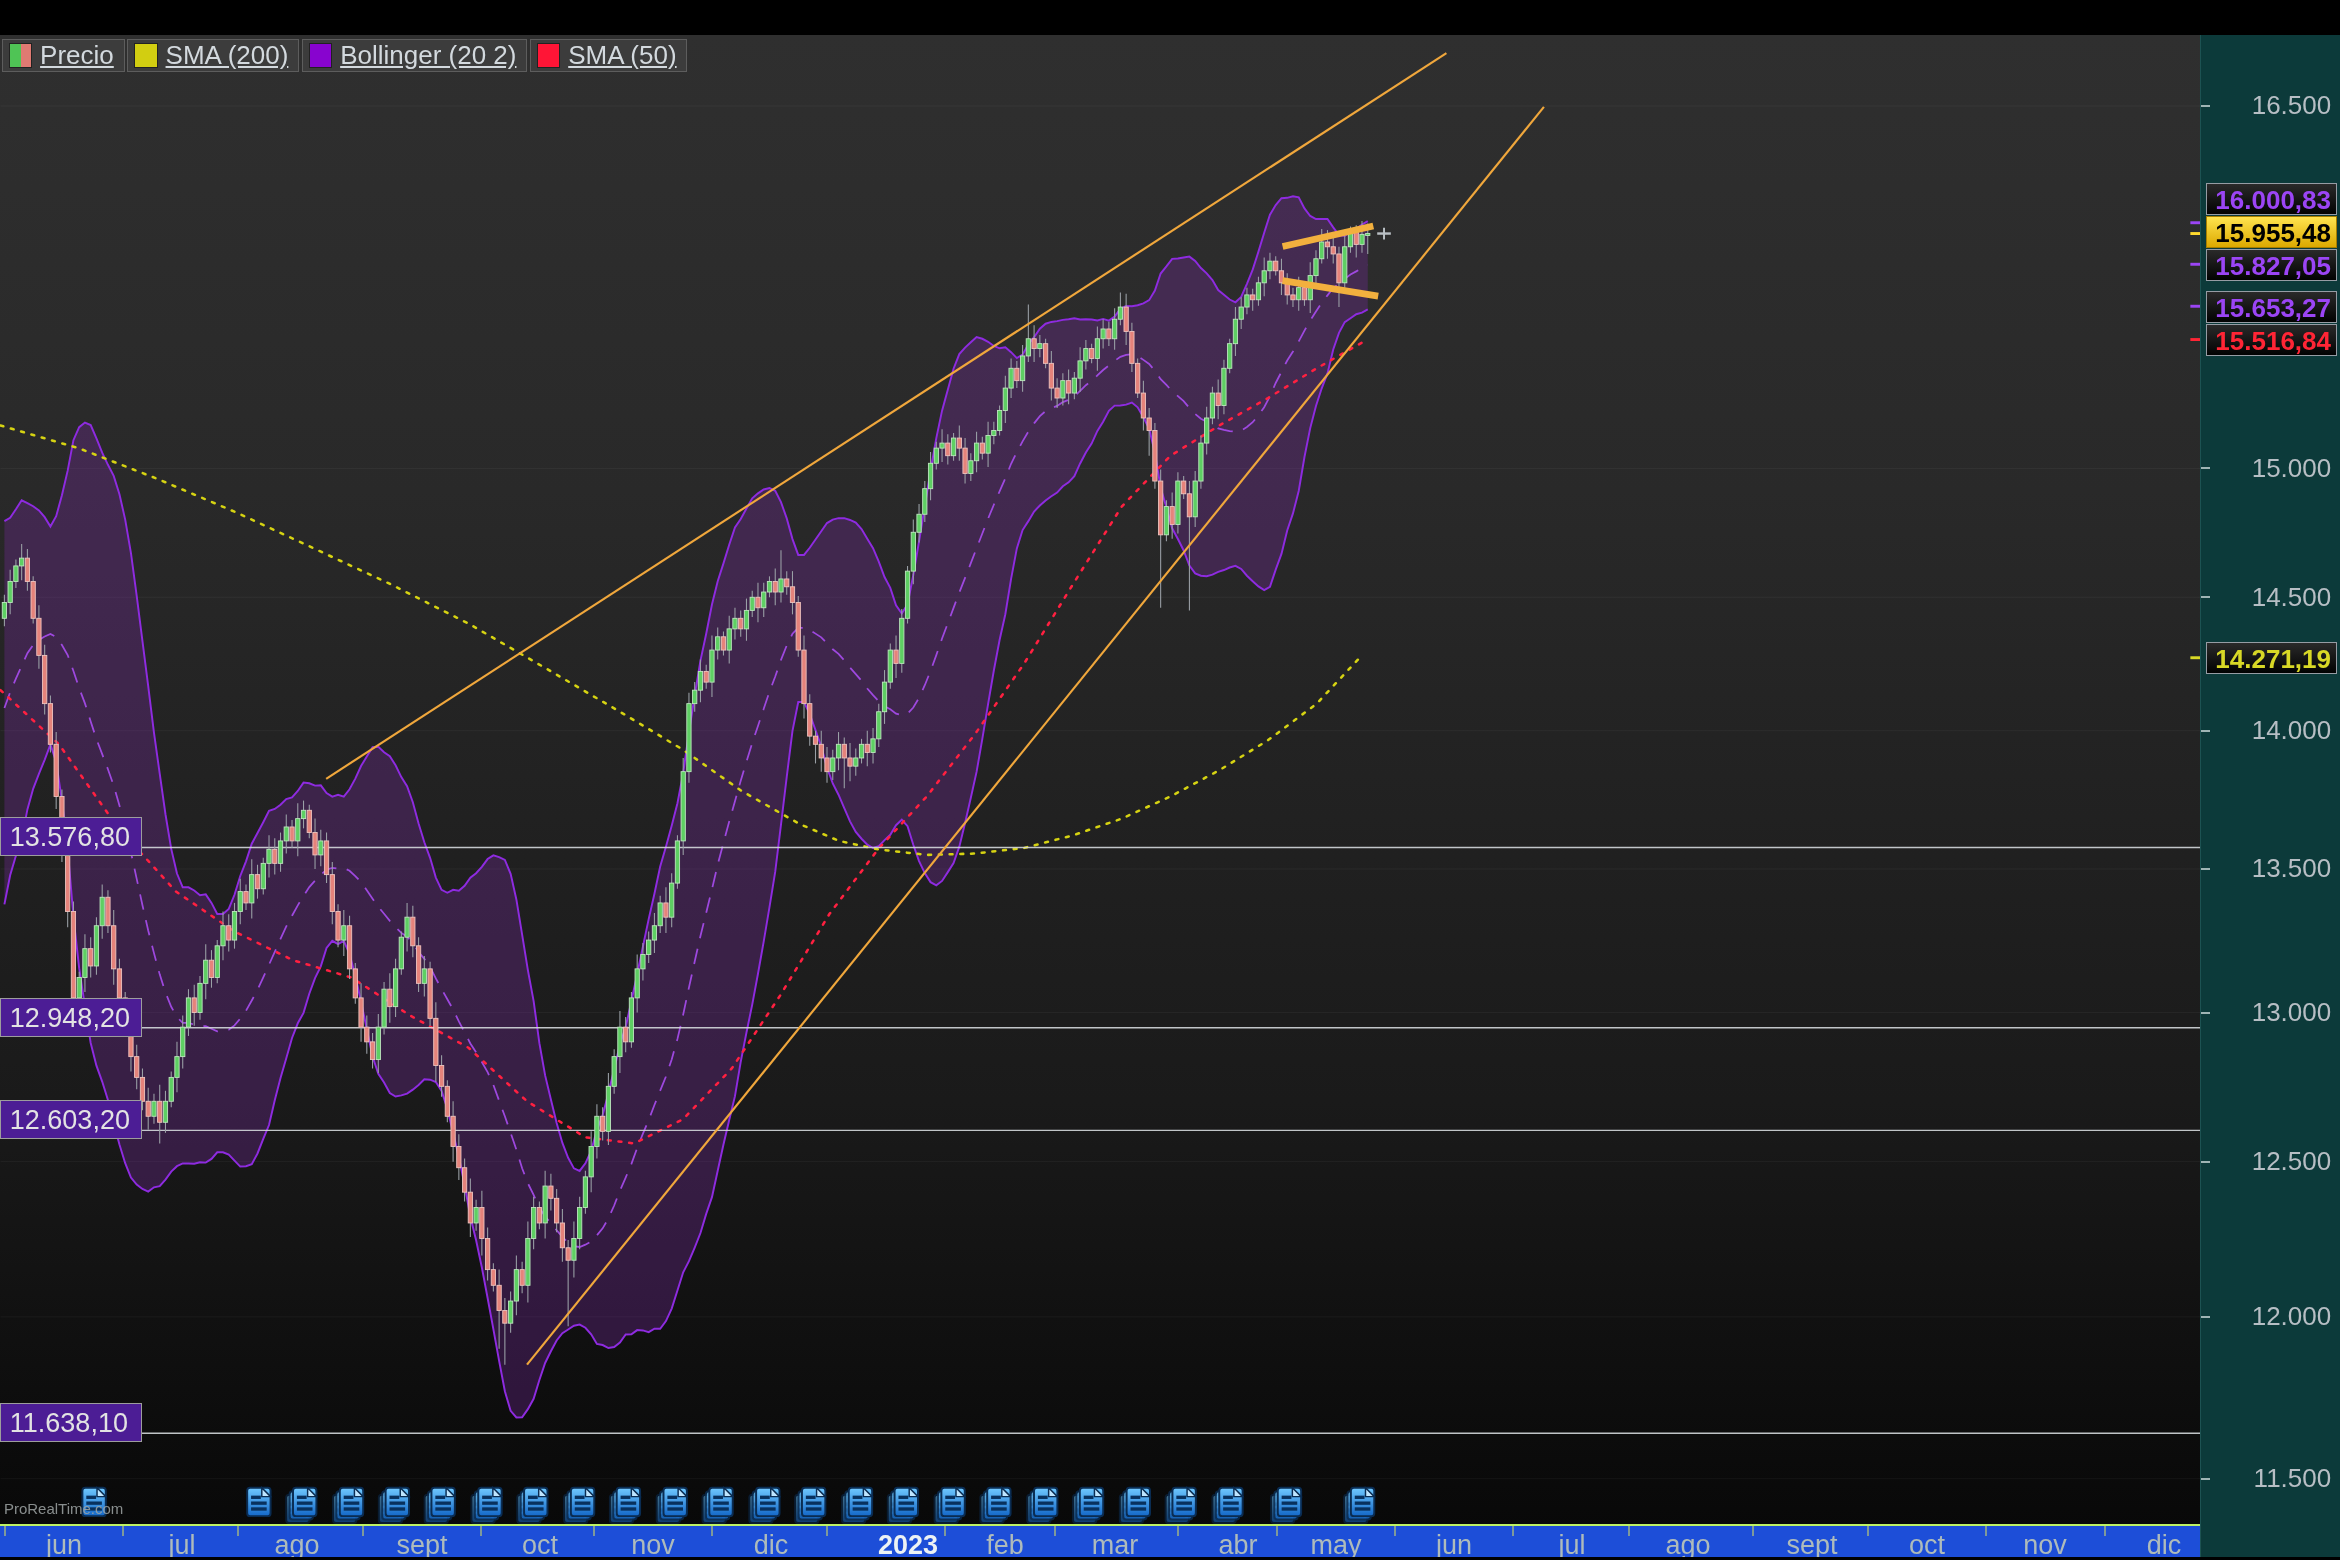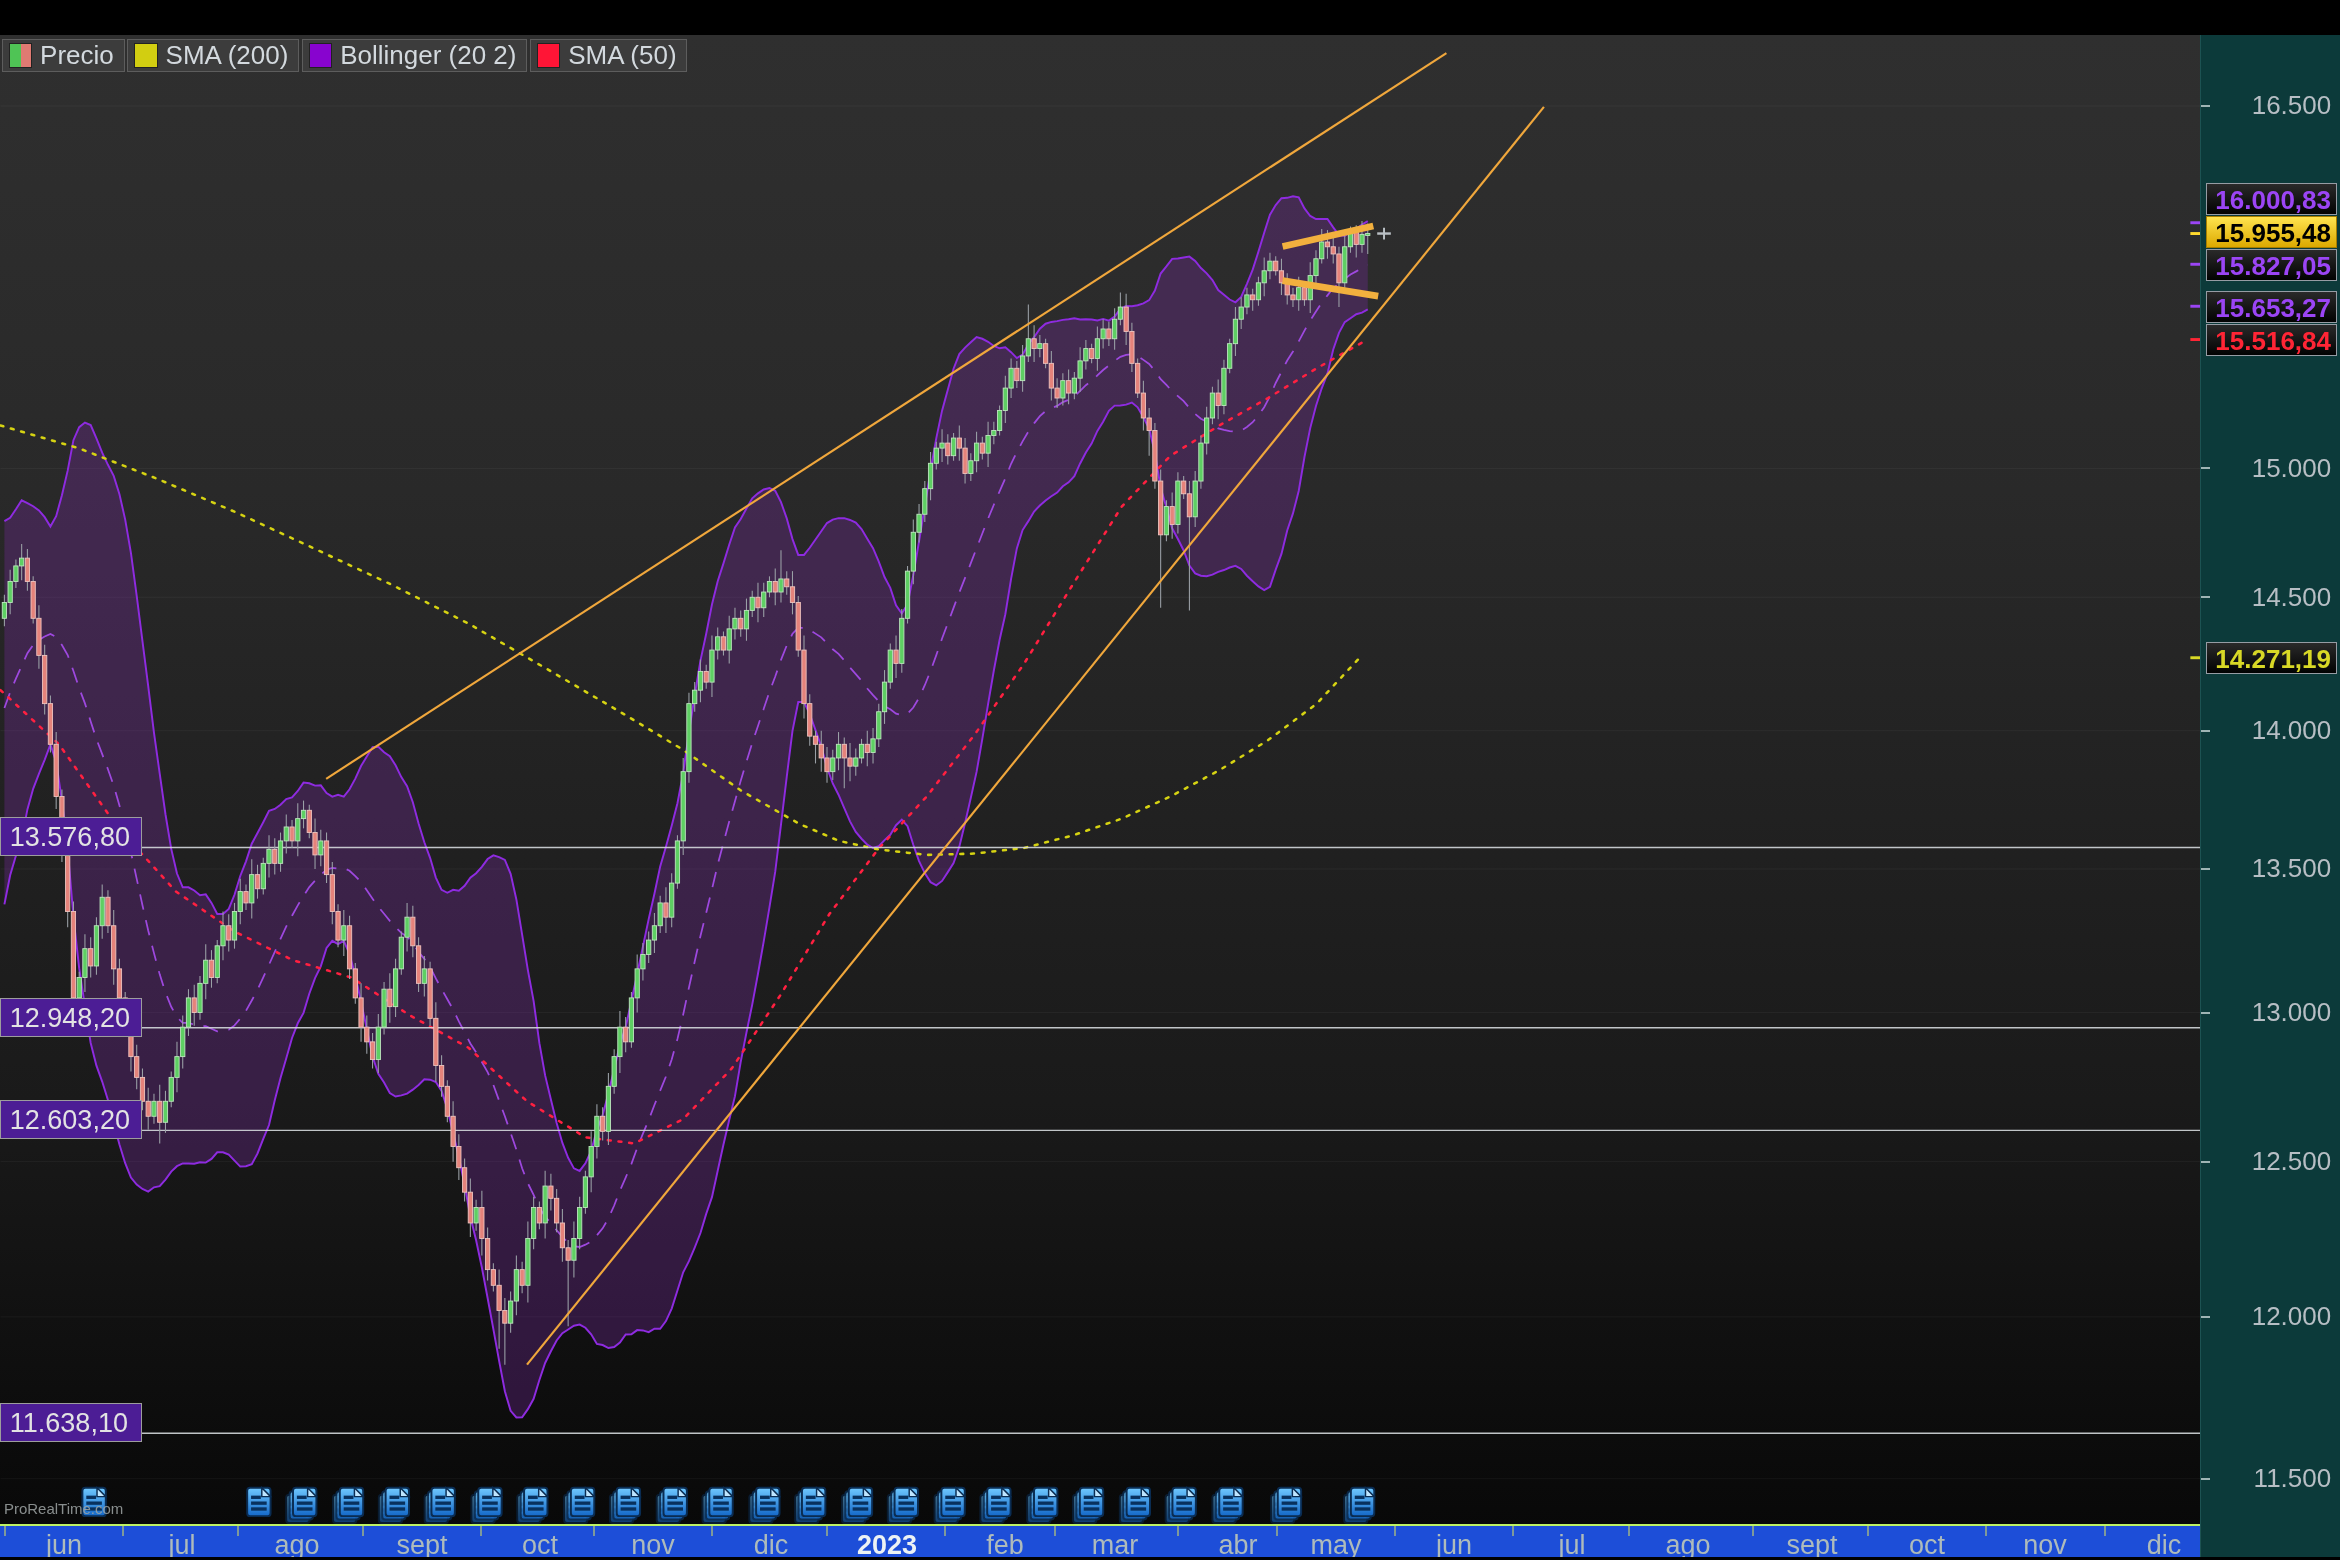--- a/index.html
+++ b/index.html
@@ -10,39 +10,39 @@
   #chart-svg{position:absolute;left:0;top:0;width:2341px;height:1560px;}
   #header{position:absolute;left:0;top:0;width:2341px;height:35px;
        background:linear-gradient(#2b2b2b,#030303);display:flex;align-items:center;
        justify-content:space-between;box-sizing:border-box;padding:0 11.7px;z-index:30;}
   #header .title{font-size:28px;font-weight:bold;color:#cdd5dd;letter-spacing:0.5px;white-space:nowrap;}
   #header .url{font-size:28px;font-weight:bold;color:#c3cdd6;}
   #title-wrap{display:flex;align-items:center;gap:7.8px;}
   #legend{position:absolute;left:2px;top:39px;display:flex;gap:2.9px;z-index:25;}
   .chip{display:flex;align-items:center;gap:7.8px;background:rgba(62,62,62,.9);
        border:1px solid #5d5d5d;height:33px;padding:0 9.8px 0 5.9px;box-sizing:border-box;}
-  .chip .lab{font-size:26px;color:#d3d9de;}
+  .chip .lab{font-size:26px;color:#d3d9de;text-decoration:underline;}
   .sw{width:23.4px;height:25px;border:1px solid #222;box-sizing:border-box;}
   .sw-candle{display:flex;}
   .sw-candle i{flex:1;}
   .axis{position:absolute;left:2200px;top:35px;width:140px;height:1525px;
        background:#0c3a3a;border-left:1px solid #1d5252;z-index:20;}
   .tick-label{position:absolute;right:9.8px;font-size:26px;color:#b7bec4;}
   .tick-dash{position:absolute;left:0;width:8.8px;height:2px;background:#9fb4b4;}
   .axis-box{position:absolute;left:4.9px;width:131px;height:32px;line-height:32px;
        box-sizing:border-box;text-align:right;padding-right:4.9px;font-size:26px;font-weight:bold;
        background:linear-gradient(#2a2a2a,#020202);border:1px solid #969ca4;z-index:5;}
   .axis-box.bollinger{color:#9b45f5;}
   .axis-box.sma50{color:#ff2535;}
   .axis-box.sma200{color:#d8d826;}
   .axis-box.last{background:linear-gradient(#ffe44f,#dca900);color:#000;border-color:#a87e00;z-index:6;}
   #timebar{position:absolute;left:0;top:1524px;width:2200px;height:33px;background:#1d4ed8;
        border-top:2px solid #bef264;z-index:20;}
   .month{position:absolute;top:3.9px;transform:translateX(-50%);font-size:27px;color:#aebbbb;}
-  .month.bold{color:#edf2f4;font-weight:bold;}
+  .month.bold{color:#edf2f4;font-weight:bold;margin-left:21px;}
   .mtick{position:absolute;top:0;width:2px;height:9.8px;background:#7e9a9a;}
   #bottomstrip{position:absolute;left:0;top:1557px;width:2341px;height:2.9px;background:#000;z-index:21;}
   .level-label{position:absolute;left:0;width:142px;height:39px;line-height:39px;box-sizing:border-box;
        background:#4c1d95;border:1px solid #9d9d9d;color:#e3e3e3;font-size:27px;padding-left:8.8px;z-index:15;}
   #watermark{position:absolute;left:3.9px;top:1500px;font-size:15px;color:#9fa5a5;opacity:.85;z-index:16;}
 </style>
 </head>
 <body>
 
 <div id="app">

